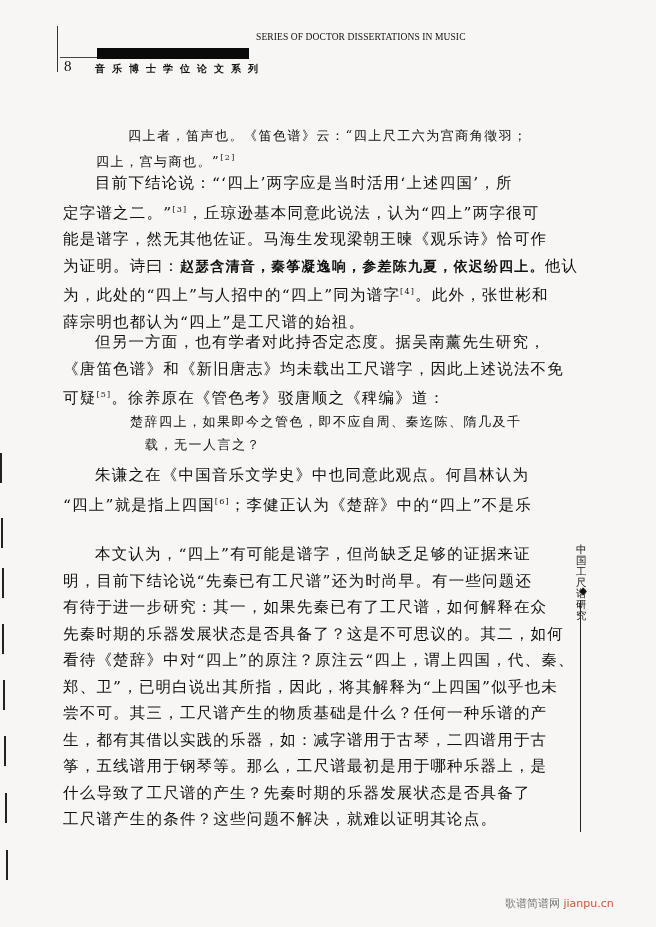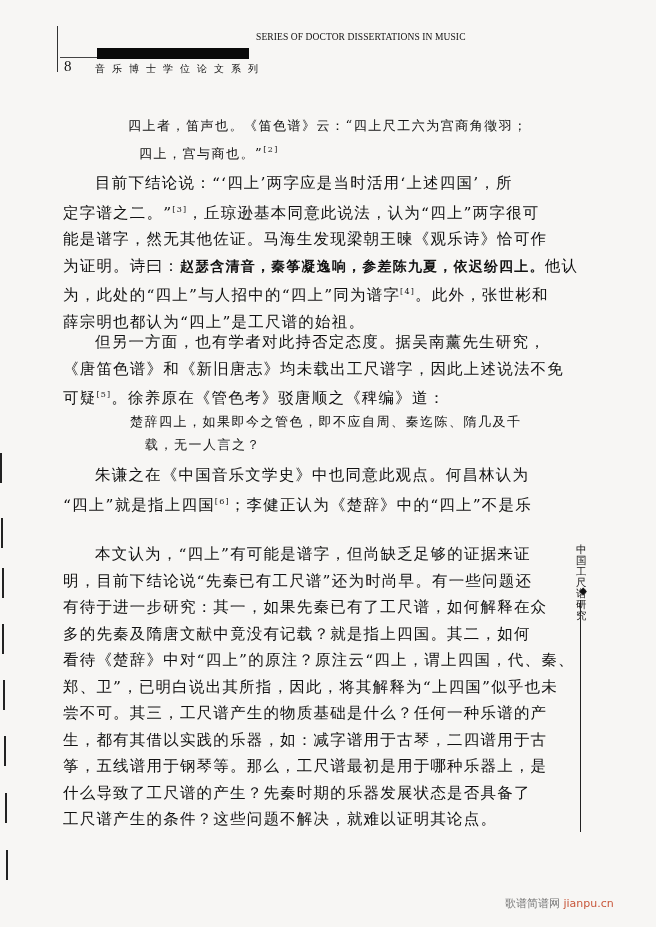--- a/index.html
+++ b/index.html
@@ -8,21 +8,21 @@
     background: #f7f6f4;
     font-family: "DejaVu Serif", "Liberation Serif", serif;
     color: #111;
   }
   .header { position: absolute; left: 0; top: 0; width: 656px; height: 80px; }
   .hdr-vline { position: absolute; left: 57px; top: 26px; width: 1px; height: 46px; background: #333; }
   .hdr-hline { position: absolute; left: 60px; top: 57px; width: 38px; height: 1px; background: #444; }
   .hdr-bar { position: absolute; left: 97px; top: 48px; width: 152px; height: 11px; background: #0a0a0a; }
   .hdr-series { position: absolute; left: 256px; top: 32px; font-size: 9.5px; letter-spacing: 0.1px; white-space: nowrap; font-family: "Liberation Serif", serif; }
   .hdr-pagenum { position: absolute; left: 64px; top: 58px; font-size: 15px; font-family: "Liberation Serif", serif; }
-  .hdr-cn { position: absolute; left: 95px; top: 62px; font-size: 10px; letter-spacing: 7px; white-space: nowrap; font-weight: normal; }
+  .hdr-cn { position: absolute; left: 95px; top: 62px; font-size: 10px; letter-spacing: 7px; white-space: nowrap; font-weight: bold; }
 
   .quote { position: absolute; font-size: 13px; line-height: 23px; letter-spacing: 1.5px; }
   .para { position: absolute; left: 63px; width: 487px; font-size: 15.5px; line-height: 26.5px; letter-spacing: 1.2px; }
   .para .ln { display: block; white-space: nowrap; }
   .ind { padding-left: 32px; }
   sup { font-size: 8px; vertical-align: 6px; }
   .bold { font-weight: bold; font-size: 14px; }
 
   .side-title { position: absolute; left: 576px; top: 507px; width: 14px; font-size: 10.5px; line-height: 11px; text-align: left; margin-top: 37px; }
   .side-diamond { position: absolute; left: 576px; top: 585px; width: 14px; font-size: 10px; text-align: center; }
@@ -38,22 +38,22 @@
 
 <div class="header">
   <div class="hdr-vline"></div>
   <div class="hdr-hline"></div>
   <div class="hdr-bar"></div>
   <div class="hdr-series">SERIES OF DOCTOR DISSERTATIONS IN MUSIC</div>
   <div class="hdr-pagenum">8</div>
   <div class="hdr-cn">音乐博士学位论文系列</div>
 </div>
 
-<div class="quote" style="left:128px; top:114px;text-align:center;">四上者，笛声也。《笛色谱》云：“四上尺工六为宫商角徵羽；</div>
-<div class="quote" style="left:96px; top:138px;margin-left:43px;"><span>四上，宫与商也。”</span><sup>[2]</sup></div>
+<div class="quote" style="left:128px; top:124px;text-align:center;">四上者，笛声也。《笛色谱》云：“四上尺工六为宫商角徵羽；</div>
+<div class="quote" style="left:96px; top:146px;"><span>四上，宫与商也。”</span><sup>[2]</sup></div>
 
 <div class="para" style="top:170px;">
   <span class="ln ind">目前下结论说：“‘四上’两字应是当时活用‘上述四国’，所</span>
   <span class="ln"><span>定字谱之二。”</span><sup>[3]</sup><span>，丘琼逊基本同意此说法，认为“四上”两字很可</span></span>
   <span class="ln">能是谱字，然无其他佐证。马海生发现梁朝王暕《观乐诗》恰可作</span>
   <span class="ln"><span>为证明。诗曰：</span><span class="bold">赵瑟含清音，秦筝凝逸响，参差陈九夏，依迟纷四上。</span><span>他认</span></span>
   <span class="ln"><span>为，此处的“四上”与人招中的“四上”同为谱字</span><sup>[4]</sup><span>。此外，张世彬和</span></span>
   <span class="ln">薛宗明也都认为“四上”是工尺谱的始祖。</span>
 </div>
 
@@ -68,21 +68,21 @@
 
 <div class="para" style="top:462px;">
   <span class="ln ind">朱谦之在《中国音乐文学史》中也同意此观点。何昌林认为</span>
   <span class="ln"><span>“四上”就是指上四国</span><sup>[6]</sup><span>；李健正认为《楚辞》中的“四上”不是乐</span></span>
 </div>
 
 <div class="para" style="top:541px;">
   <span class="ln ind">本文认为，“四上”有可能是谱字，但尚缺乏足够的证据来证</span>
   <span class="ln">明，目前下结论说“先秦已有工尺谱”还为时尚早。有一些问题还</span>
   <span class="ln">有待于进一步研究：其一，如果先秦已有了工尺谱，如何解释在众</span>
-  <span class="ln">多的先秦及隋唐文献中竟没有记载？就是指上四国。其二，如何</span>
+  <span class="ln">先秦时期的乐器发展状态是否具备了？这是不可思议的。其二，如何</span>
   <span class="ln">看待《楚辞》中对“四上”的原注？原注云“四上，谓上四国，代、秦、</span>
   <span class="ln">郑、卫”，已明白说出其所指，因此，将其解释为“上四国”似乎也未</span>
   <span class="ln">尝不可。其三，工尺谱产生的物质基础是什么？任何一种乐谱的产</span>
   <span class="ln">生，都有其借以实践的乐器，如：减字谱用于古琴，二四谱用于古</span>
   <span class="ln">筝，五线谱用于钢琴等。那么，工尺谱最初是用于哪种乐器上，是</span>
   <span class="ln">什么导致了工尺谱的产生？先秦时期的乐器发展状态是否具备了</span>
   <span class="ln">工尺谱产生的条件？这些问题不解决，就难以证明其论点。</span>
 </div>
 
 <div class="side-title">中国工尺谱研究</div>

